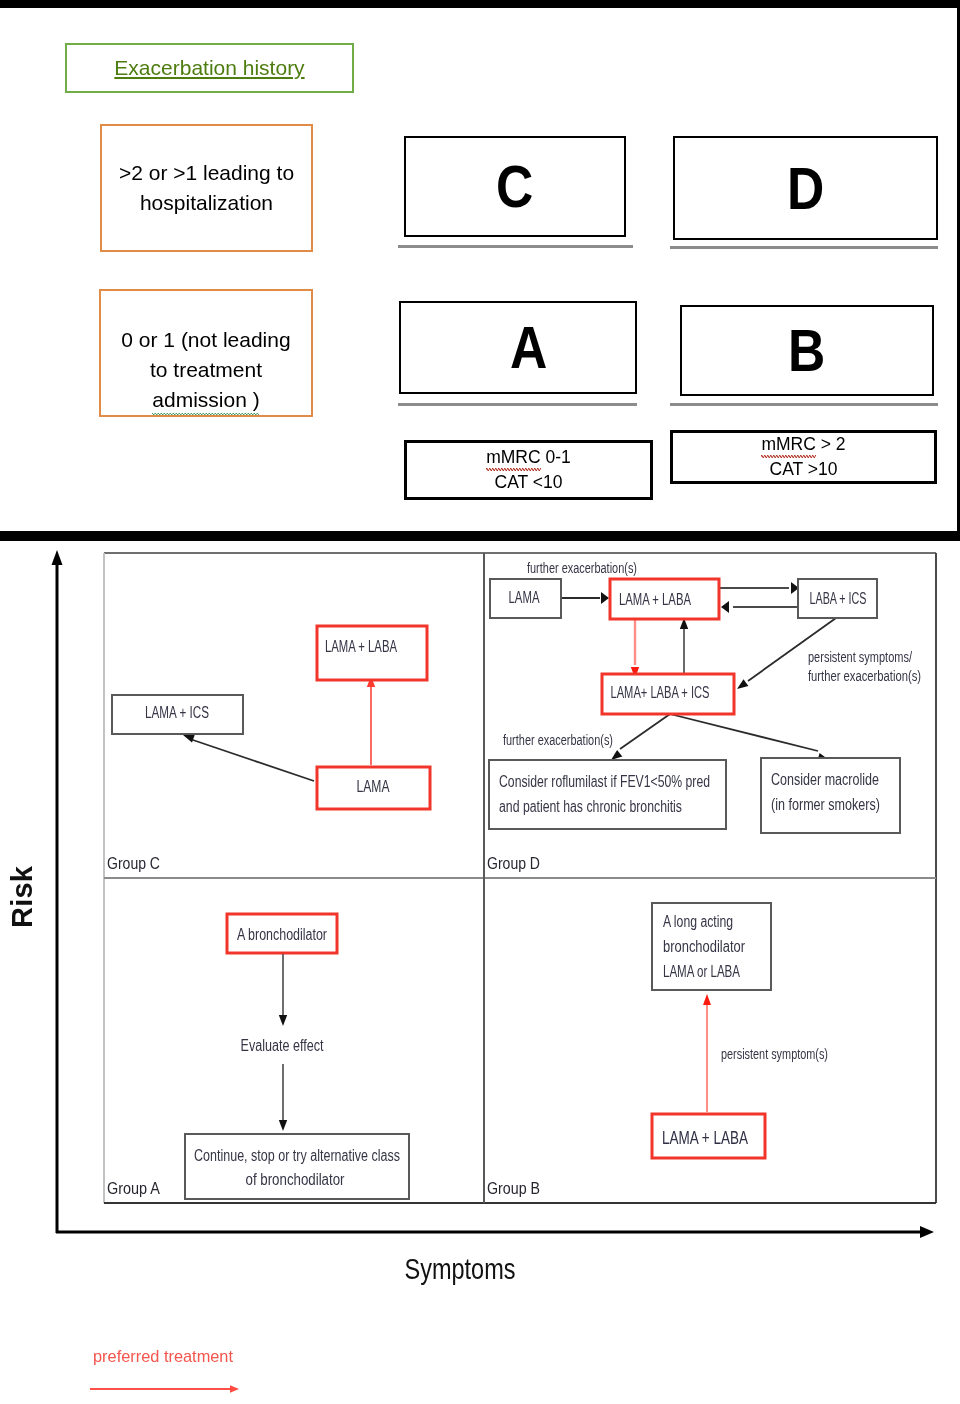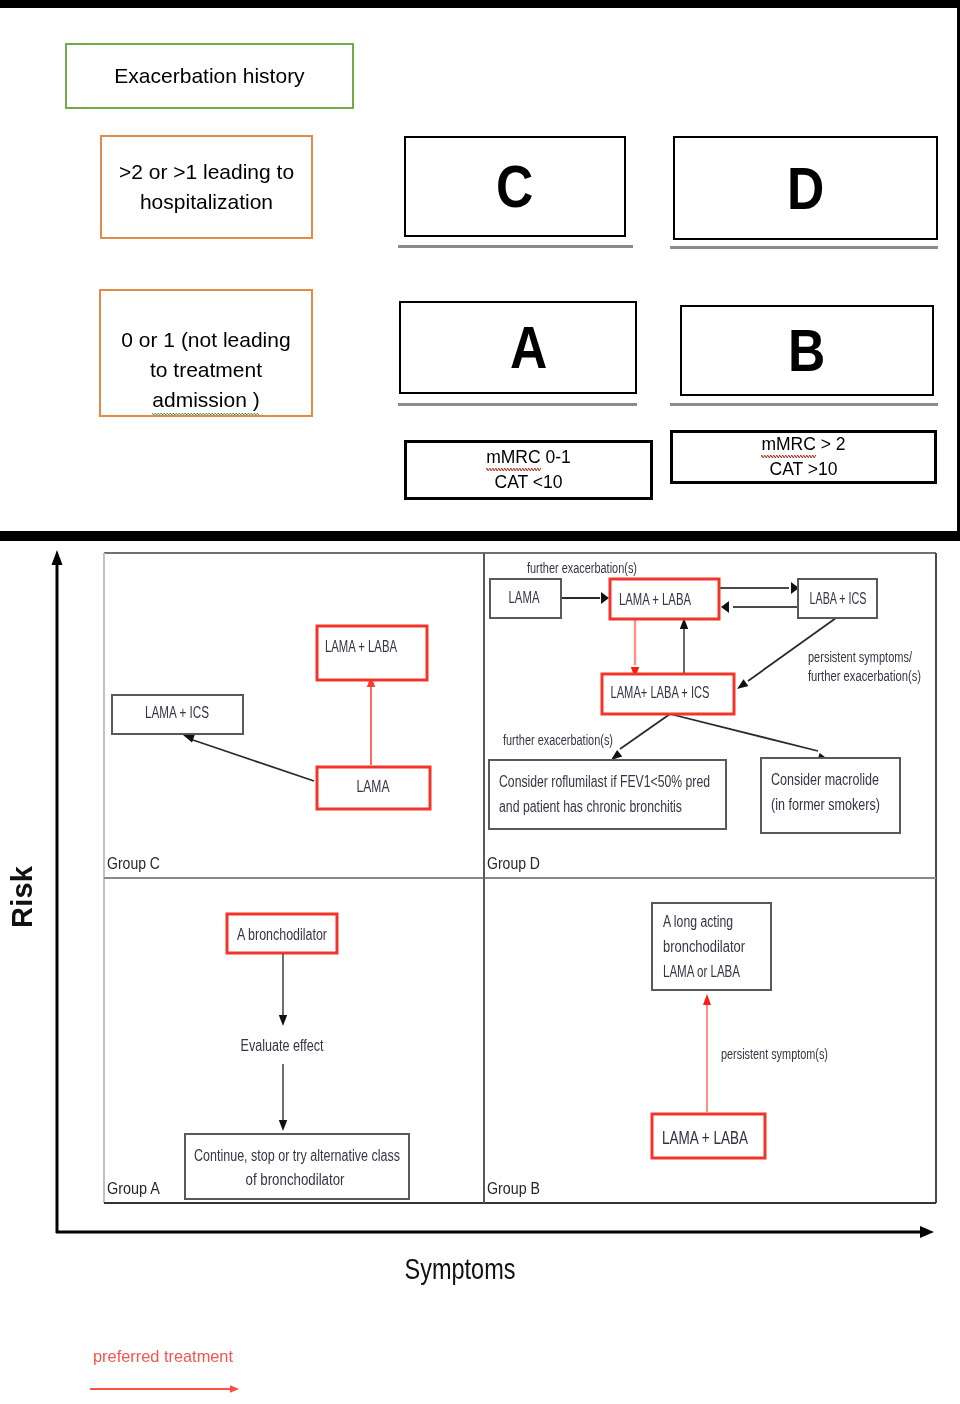--- a/index.html
+++ b/index.html
@@ -2,23 +2,23 @@
 <html><head>
 <meta charset="utf-8">
 <style>
   html,body{margin:0;padding:0;}
   body{width:960px;height:1404px;background:#ffffff;font-family:"Liberation Sans",sans-serif;overflow:hidden;position:relative;}
   .abs{position:absolute;box-sizing:border-box;}
   .topbar{left:0;top:0;width:960px;height:8px;background:#000;}
   .midbar{left:0;top:531px;width:960px;height:10px;background:#000;}
   .rightbar{left:957px;top:0;width:3px;height:541px;background:#000;}
   .ctr{display:flex;align-items:center;justify-content:center;text-align:center;}
-  #greenbox{left:65px;top:43px;width:289px;height:66px;border:2px solid #70ad47;font-size:21px;color:#000000;}
+  #greenbox{left:65px;top:43px;width:289px;height:50px;border:2px solid #70ad47;font-size:21px;color:#4d7c0f;text-decoration:underline;}
   .orange{border:2px solid #e08b46;font-size:21px;line-height:30px;color:#000;}
-  #ob1{left:100px;top:135px;width:213px;height:104px;}
+  #ob1{left:100px;top:124px;width:213px;height:128px;}
   #ob2{left:99px;top:289px;width:214px;height:128px;align-items:flex-end;}
   .abcd{border:2px solid #000;font-weight:bold;font-size:60px;}
   .abcd span{display:inline-block;transform:scaleX(0.86);}
   #bC{left:404px;top:136px;width:222px;height:101px;}
   #bD{left:673px;top:136px;width:265px;height:104px;}
   #bA{left:399px;top:301px;width:238px;height:93px;padding-left:22px;}
   #bB{left:680px;top:305px;width:254px;height:91px;}
   .grayline{position:absolute;height:3px;background:#8c8c8c;}
   .mm{border:3px solid #000;font-size:17.5px;line-height:25px;}
   #mm1{left:404px;top:440px;width:249px;height:60px;}

